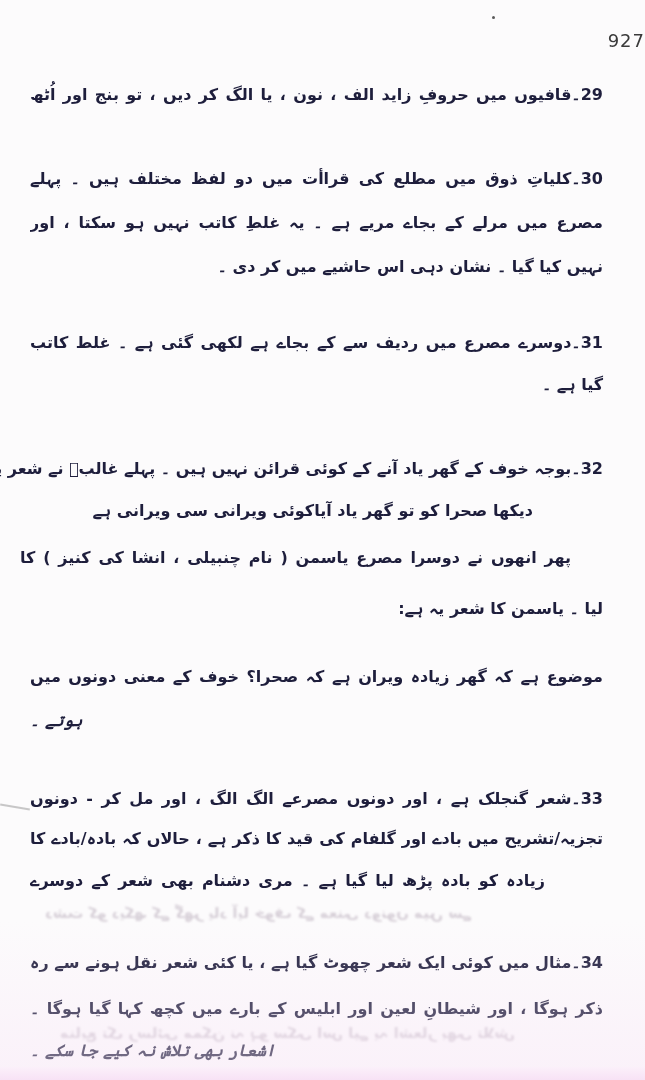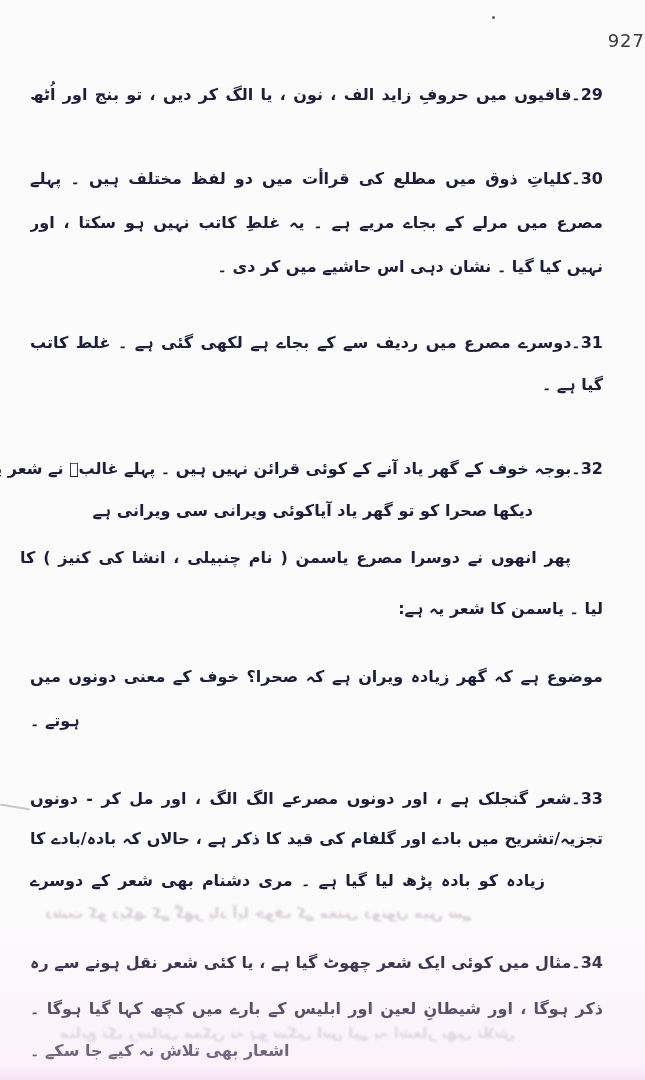--- a/index.html
+++ b/index.html
@@ -30,21 +30,21 @@
     white-space:normal;
   }
   .full{
     left:30px;right:42px;
     text-align:justify;
     -moz-text-align-last:justify;
     text-align-last:justify;
     overflow:hidden;max-height:34px;
   }
   .hang-right{right:42px;text-align:right;white-space:nowrap;}
-  .hang-left{left:30px;text-align:left;white-space:nowrap;}
+  .hang-left{left:30px;text-align:left;white-space:nowrap;font-style:italic;}
   .verse{
     position:absolute;
     display:flex;justify-content:space-between;
     direction:rtl;
     color:var(--ink,#1e1e3c);
     font-size:16px;line-height:34px;font-weight:bold;
   }
   .verse .hemi{white-space:nowrap;}
   .ghost{
     position:absolute;

